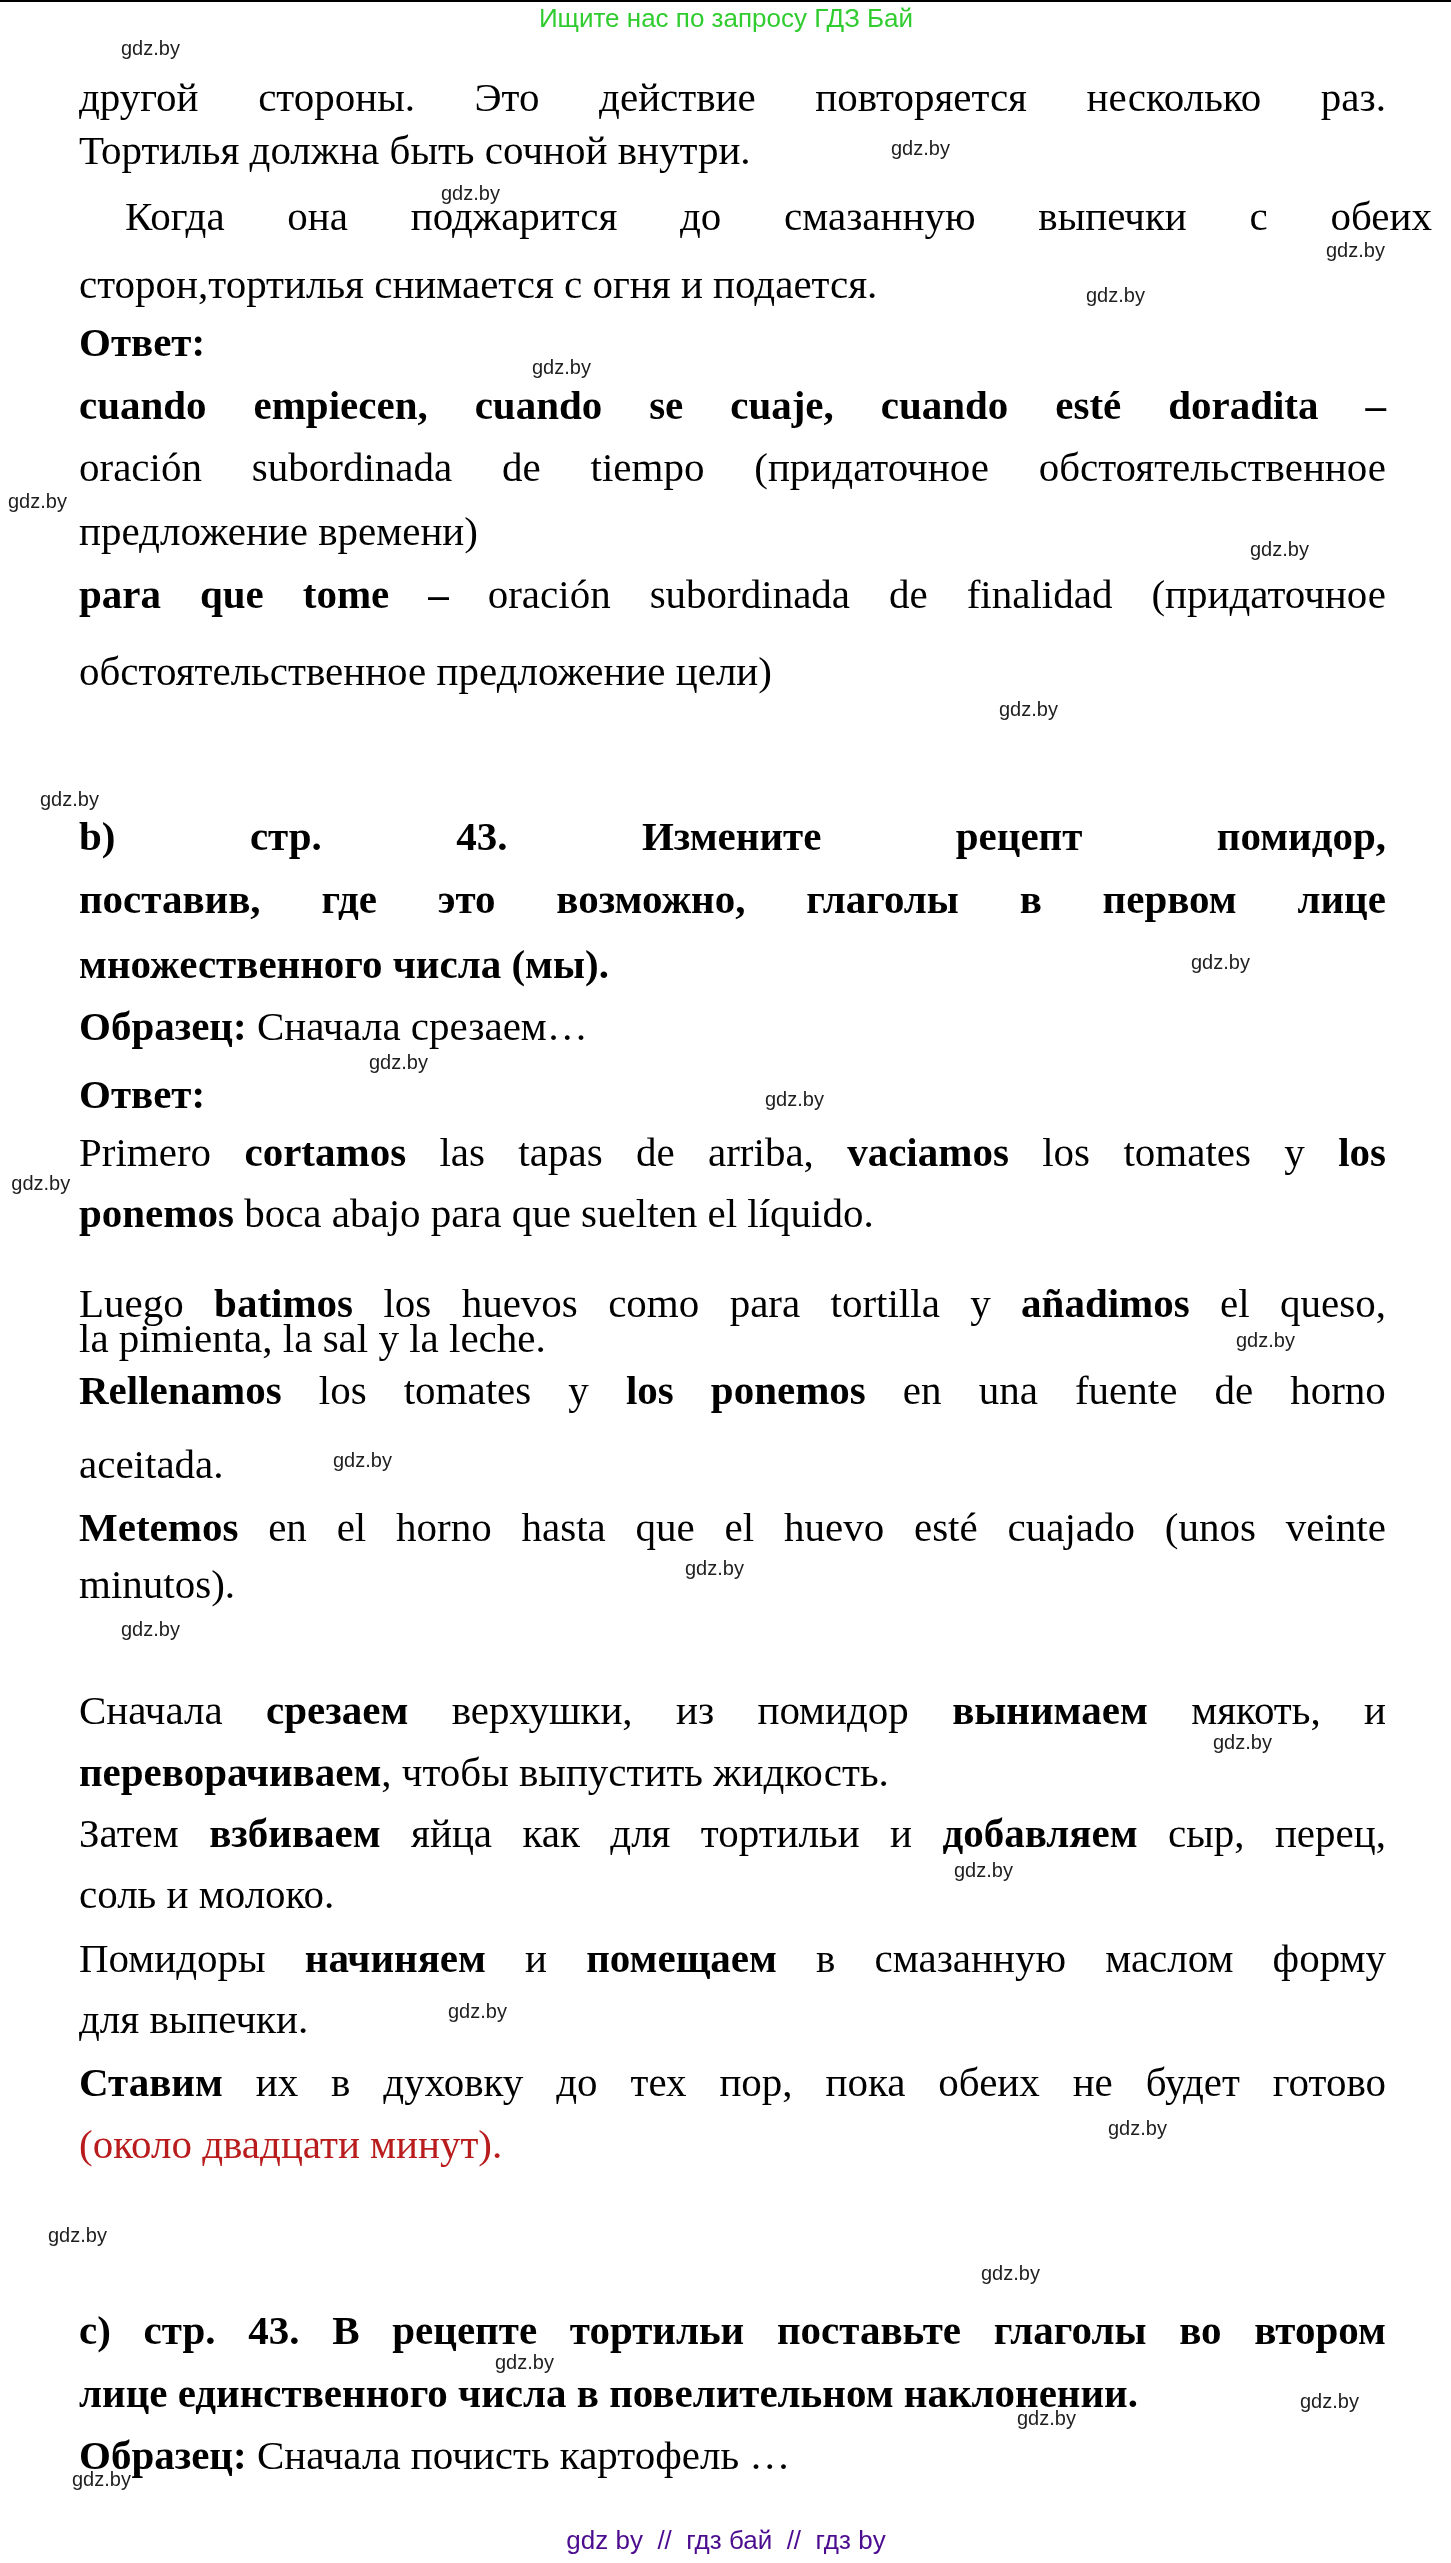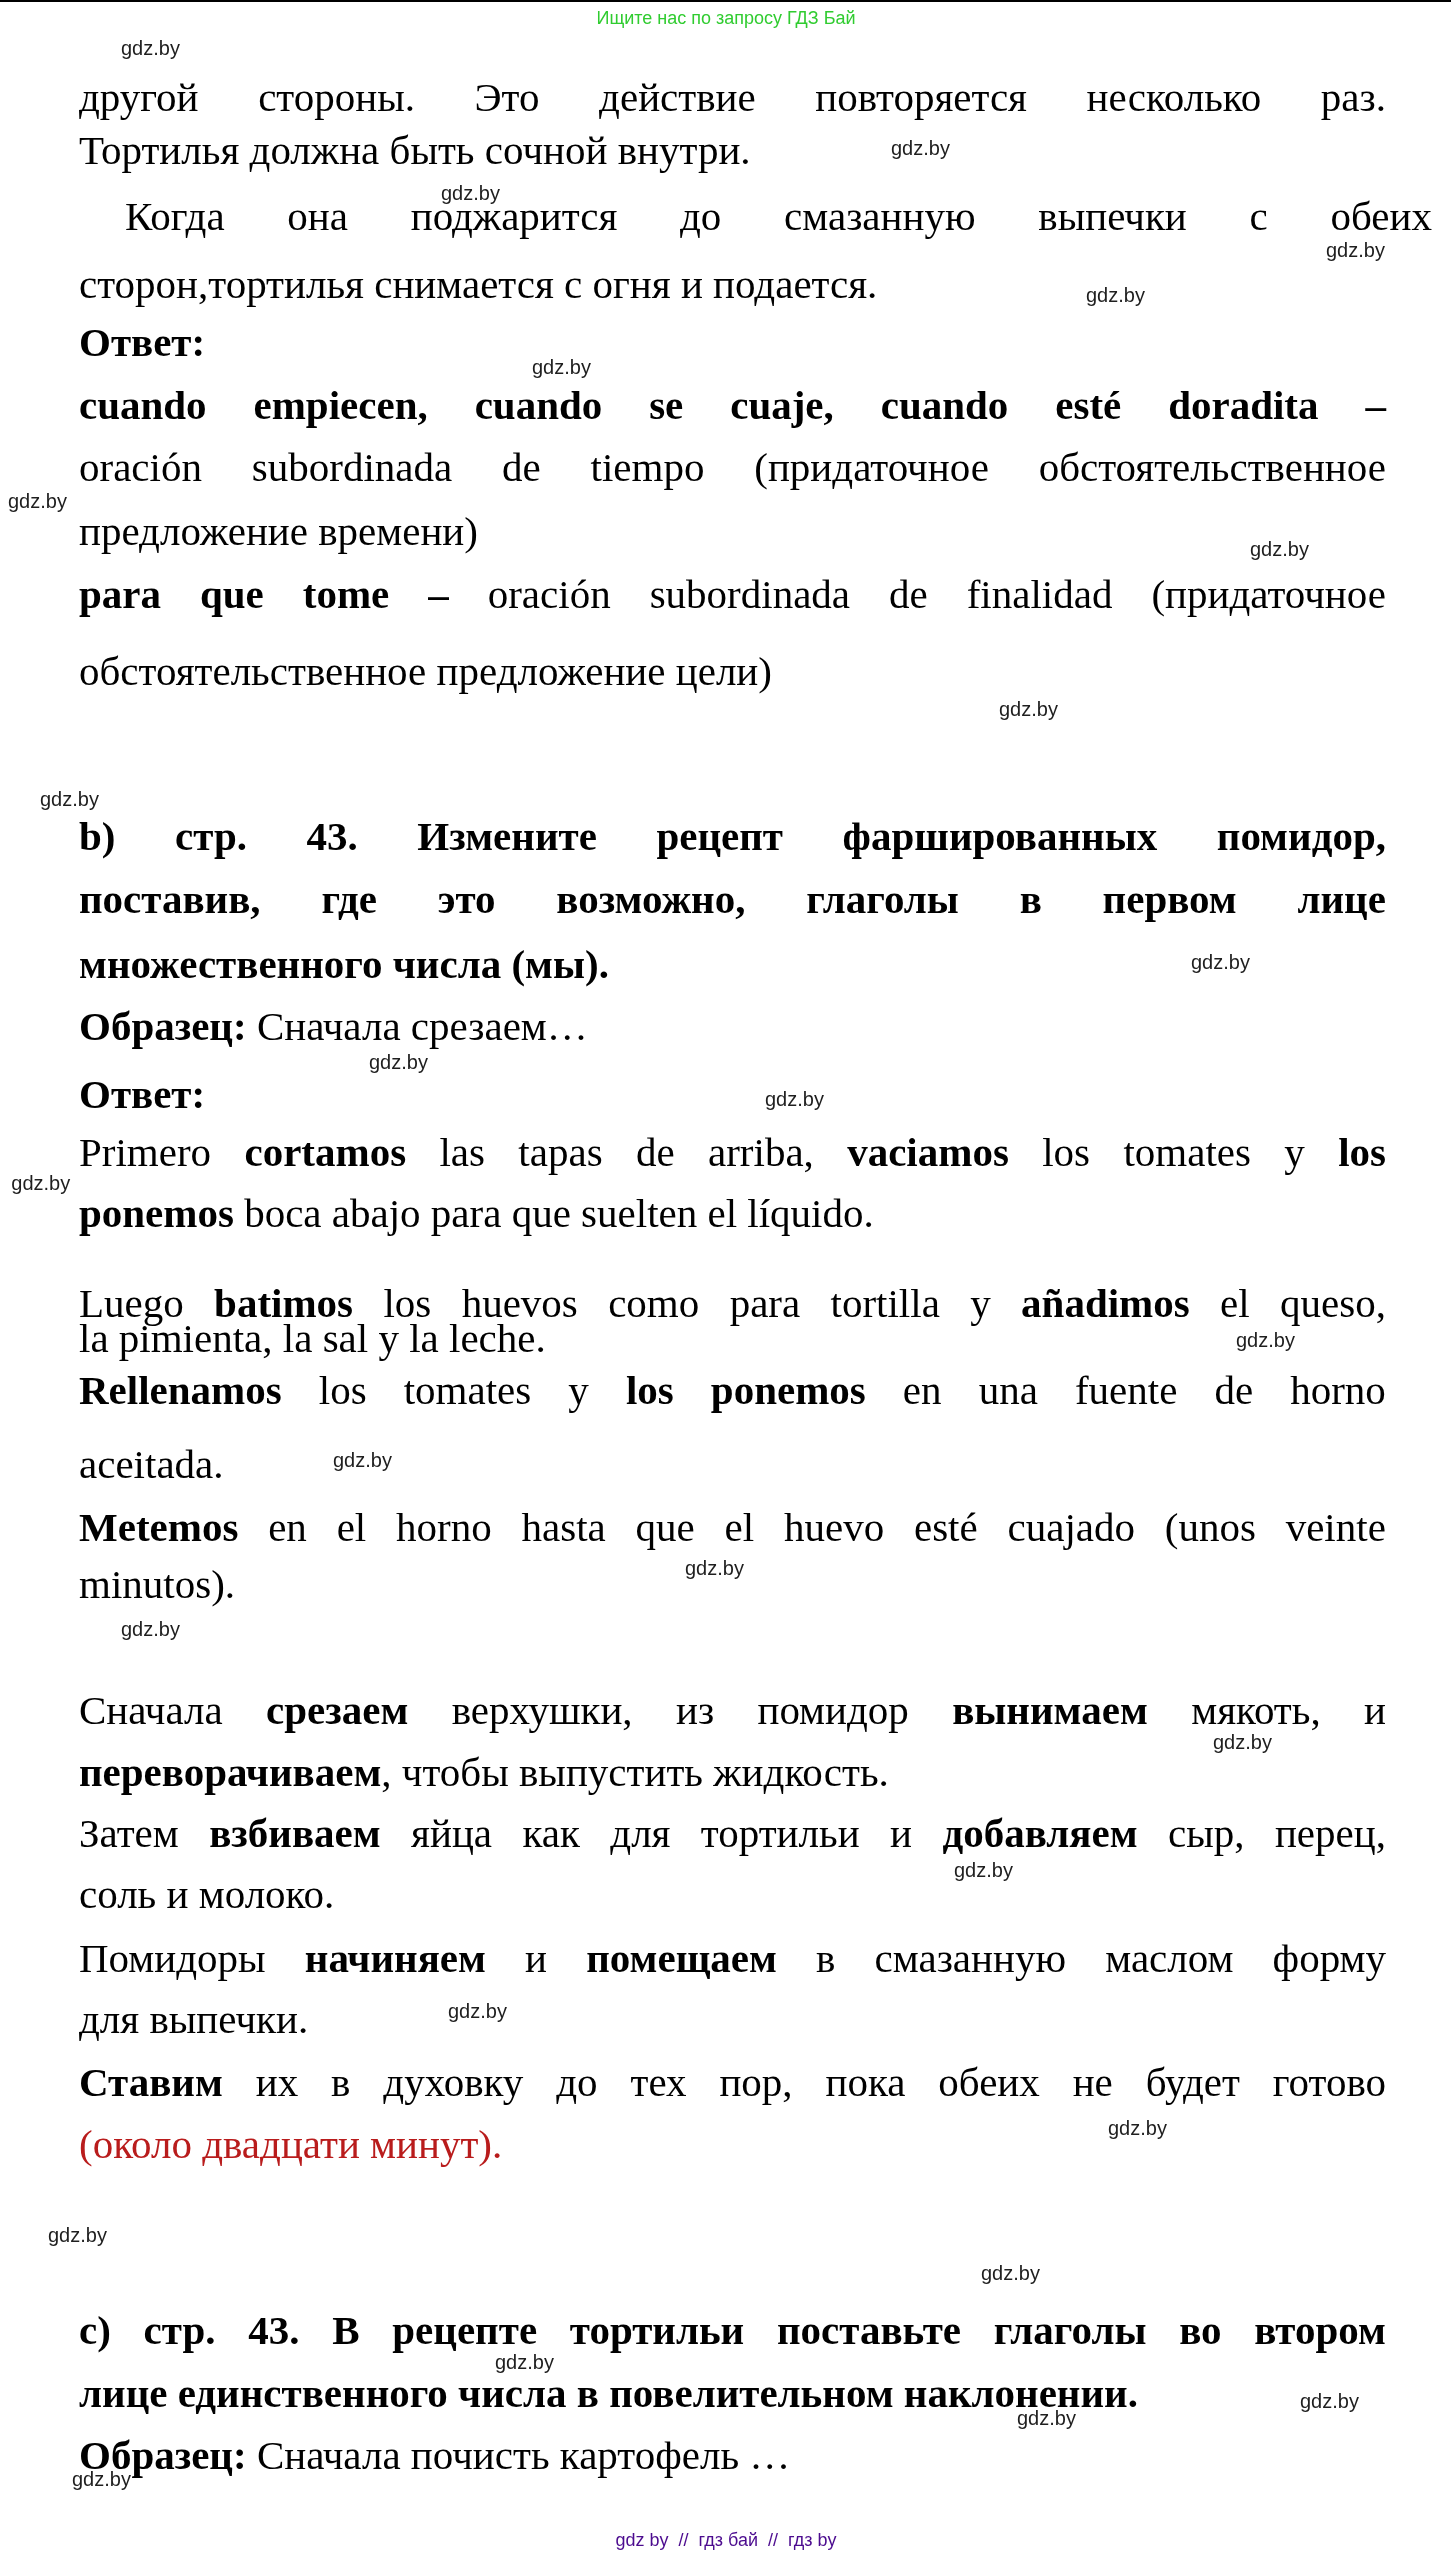--- a/index.html
+++ b/index.html
@@ -22,21 +22,21 @@
     width: 100%;
     height: 2.4px;
     background: #000000;
   }
   .banner {
     position: absolute;
     left: 0;
     width: 100%;
     text-align: center;
     font-family: "Liberation Sans", sans-serif;
-    font-size: 18px;
+    font-size: 26px;
     line-height: 32px;
     white-space: pre;
   }
   .banner.header { top: 1.6px; }
   .banner.footer { top: 2524px; }
 
   
   .ln {
     position: absolute;
     left: 79px;
@@ -124,21 +124,20 @@
         <span class="r">finalidad</span>
         <span class="r">(придаточное</span>
       </div>
       <div class="ln" style="top: 625px; color: rgb(0, 0, 0); margin-top: 20px;"><span class="r">обстоятельственное предложение цели)</span></div>
       <div class="ln j" style="top: 810px; color: rgb(0, 0, 0);">
         <span class="b">b)</span>
         <span class="b">стр.</span>
         <span class="b">43.</span>
         <span class="b">Измените</span>
         <span class="b">рецепт</span>
-        <span class="b">фаршированных</span>
         <span class="b">помидор,</span>
       </div>
       <div class="ln j" style="top: 873px; color: rgb(0, 0, 0);">
         <span class="b">поставив,</span>
         <span class="b">где</span>
         <span class="b">это</span>
         <span class="b">возможно,</span>
         <span class="b">глаголы</span>
         <span class="b">в</span>
         <span class="b">первом</span>

